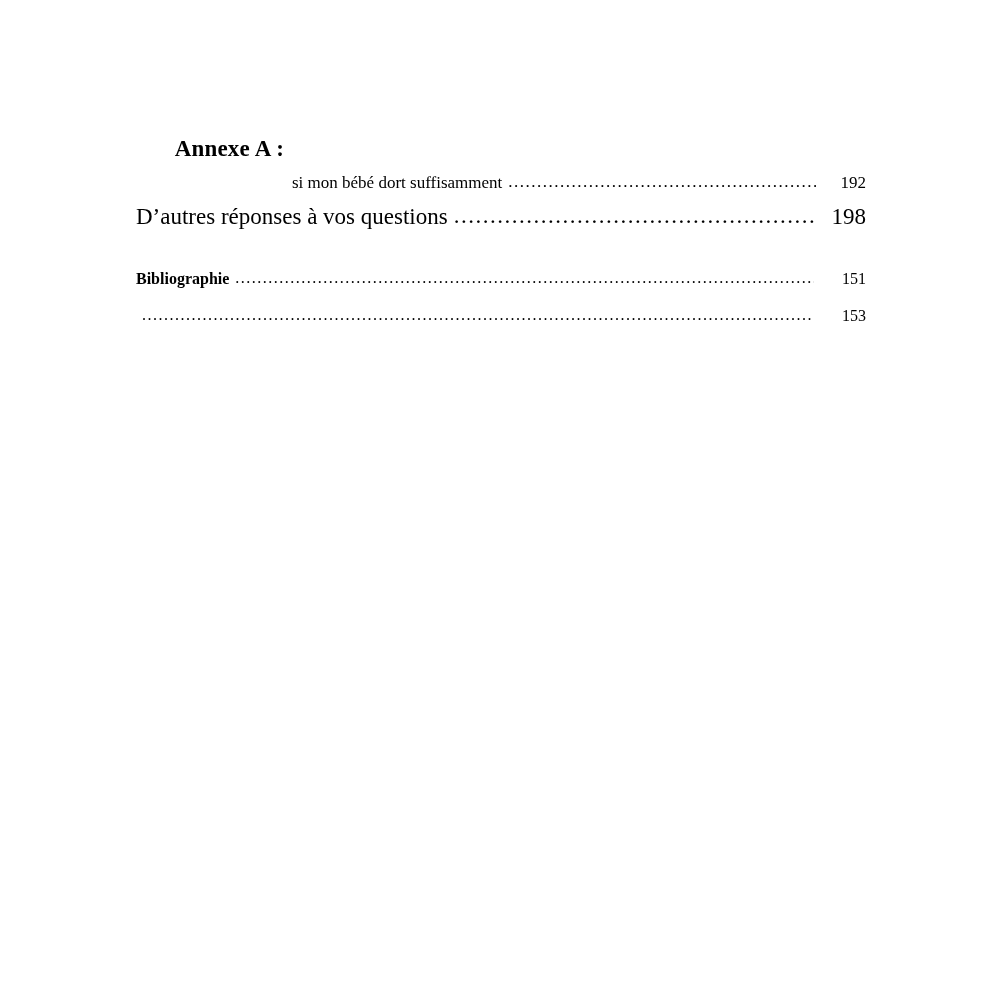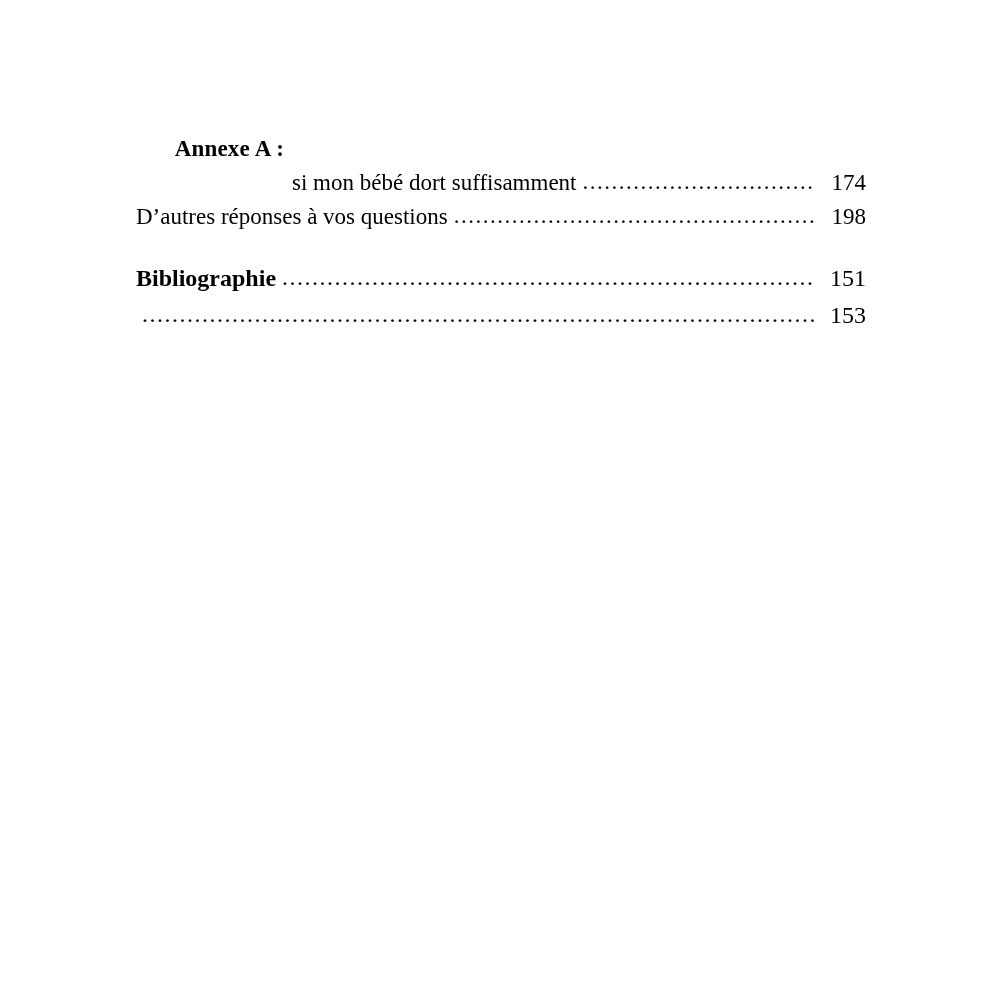--- a/index.html
+++ b/index.html
@@ -78,37 +78,37 @@
   .pageno {
     flex: 0 0 46px;
     text-align: right;
     white-space: nowrap;
     font-variant-numeric: lining-nums;
   }
 
   
   .annex-cont {
     display: flex;
-    font-size: 23px;
+    font-size: 17px;
     line-height: 34px;
     justify-content: flex-end;
   }
   .annex-cont .annex-label {
     visibility: hidden;
   }
 
   
   .main-block {
     margin-top: 22px;
   }
 
   .main-row {
     display: flex;
     align-items: baseline;
-    font-size: 24px;
+    font-size: 16px;
     line-height: 37px;
     font-weight: bold;
   }
 
   .main-title {
     white-space: nowrap;
   }
 
   .main-row .leader {
     font-weight: normal;
@@ -127,21 +127,21 @@
 
     <div class="annex-block">
       <div class="annex-row">
         <span class="annex-label">Annexe A :</span>
       </div>
       <div class="annex-cont">
         <span class="annex-label">&nbsp;</span>
         <span class="annex-body">
           <span class="annex-title">si mon bébé dort suffisamment</span>
           <span class="leader"></span>
-          <span class="pageno">174</span>
+          <span class="pageno">192</span>
         </span>
       </div>
 
       <div class="annex-row">
         <span class="annex-body">
           <span class="annex-title">D’autres réponses à vos questions</span>
           <span class="leader"></span>
           <span class="pageno">198</span>
         </span>
       </div>

